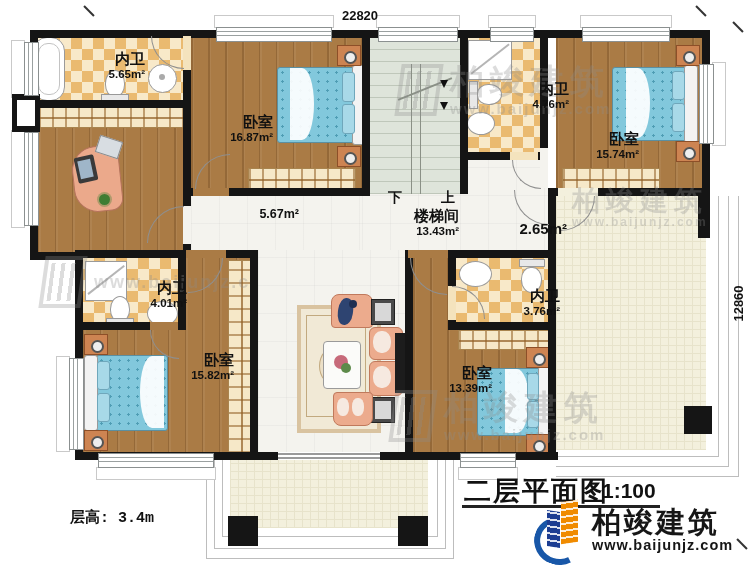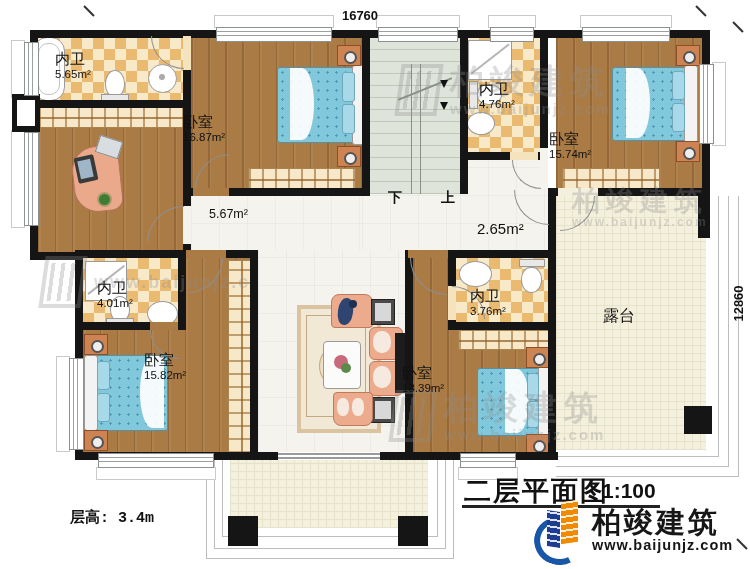--- a/index.html
+++ b/index.html
@@ -37,21 +37,21 @@
   .sheet{position:absolute;z-index:5;background:#fff;opacity:.92;}
   .pillow{position:absolute;z-index:5;background:#a8d9e8;border:1px solid #6fa7bb;border-radius:3px;}
   .hboard{position:absolute;z-index:5;background:#f3f3f3;border:1px solid #999;border-radius:3px;}
   .nstand{position:absolute;z-index:5;background:#cd8452;border:1.5px solid #8d4f28;}
   .nstand::after{content:"";position:absolute;left:50%;top:50%;width:9px;height:9px;margin:-5px 0 0 -5px;border:2px solid #555;border-radius:50%;background:#eee;}
   .sofa{position:absolute;z-index:5;background:#ecab8d;border:1.5px solid #c0795c;}
   .cushion{position:absolute;z-index:6;background:#f6e9e0;border-radius:45%;}
   .ctbl{position:absolute;z-index:5;background:#4a4a4a;border:1px solid #222;}
   .ctbl::after{content:"";position:absolute;left:3px;top:3px;right:3px;bottom:3px;background:#d8d8d8;}
   
-  .rlabel{position:absolute;z-index:9;text-align:left;font-weight:normal;line-height:1.2;color:#111;}
+  .rlabel{position:absolute;z-index:9;text-align:right;font-weight:bold;line-height:1.2;color:#111;}
   .rlabel .nm{font-size:15px;display:block;}
   .rlabel .ar{font-size:11.5px;display:block;}
   .slab{position:absolute;z-index:9;font-weight:bold;font-size:14px;}
   .dim{position:absolute;z-index:9;font-weight:bold;font-size:13px;color:#111;}
   .tick{position:absolute;z-index:9;width:14px;height:2px;background:#333;transform:rotate(45deg);}
   
   .stringer{position:absolute;z-index:5;border-left:1.5px solid #8a9086;border-right:1.5px solid #8a9086;}
   .brk{position:absolute;z-index:5;background:#8a9086;}
   .arrD{position:absolute;z-index:6;width:0;height:0;border-left:4px solid transparent;border-right:4px solid transparent;border-top:8px solid #111;}
   
@@ -275,20 +275,24 @@
     <span class="nm">内卫</span>
     <span class="ar">5.65m²</span>
   </div>
   <div class="rlabel" style="left:183px;top:113px;width:90px;">
     <span class="nm">卧室</span>
     <span class="ar">16.87m²</span>
   </div>
   <div class="rlabel" style="left:209px;top:207px;width:90px;">
     <span class="ar" style="font-size:12.5px">5.67m²</span>
   </div>
+  <div class="rlabel" style="left:369px;top:207px;width:90px;">
+    <span class="nm">楼梯间</span>
+    <span class="ar">13.43m²</span>
+  </div>
   <div class="rlabel" style="left:479px;top:80px;width:90px;">
     <span class="nm">内卫</span>
     <span class="ar">4.76m²</span>
   </div>
   <div class="rlabel" style="left:549px;top:130px;width:90px;">
     <span class="nm">卧室</span>
     <span class="ar">15.74m²</span>
   </div>
   <div class="rlabel" style="left:477px;top:220px;width:90px;">
     <span class="ar" style="font-size:15px">2.65m²</span>
@@ -302,27 +306,24 @@
     <span class="ar">15.82m²</span>
   </div>
   <div class="rlabel" style="left:470px;top:287px;width:90px;">
     <span class="nm">内卫</span>
     <span class="ar">3.76m²</span>
   </div>
   <div class="rlabel" style="left:402px;top:364px;width:90px;">
     <span class="nm">卧室</span>
     <span class="ar">13.39m²</span>
   </div>
-  <div class="rlabel" style="left:603px;top:306px;width:90px;">
-    <span class="nm" style="font-size:16px">露台</span>
-  </div>
   <div class="slab" style="left:388px;top:189px;">下</div>
   <div class="slab" style="left:441px;top:189px;">上</div>
 
-  <div class="dim" style="left:330px;top:8px;width:60px;text-align:center;">16760</div>
+  <div class="dim" style="left:330px;top:8px;width:60px;text-align:center;">22820</div>
   <div class="dim" style="left:708px;top:296px;width:60px;text-align:center;transform:rotate(-90deg);">12860</div>
   <div class="tick" style="left:82px;top:10px;"></div>
   <div class="tick" style="left:694px;top:10px;"></div>
   <div class="tick" style="left:731px;top:26px;"></div>
   <div class="tick" style="left:735px;top:543px;"></div>
 
   <div class="wm" style="left:398px;top:64px;">
     <div class="wmlogo"></div>
     <div>
       <div class="wmbig">柏竣建筑</div>

